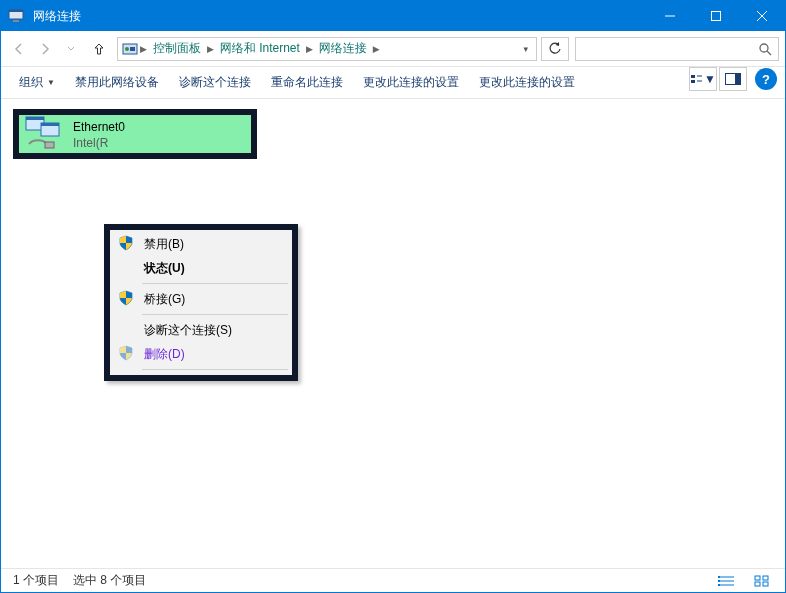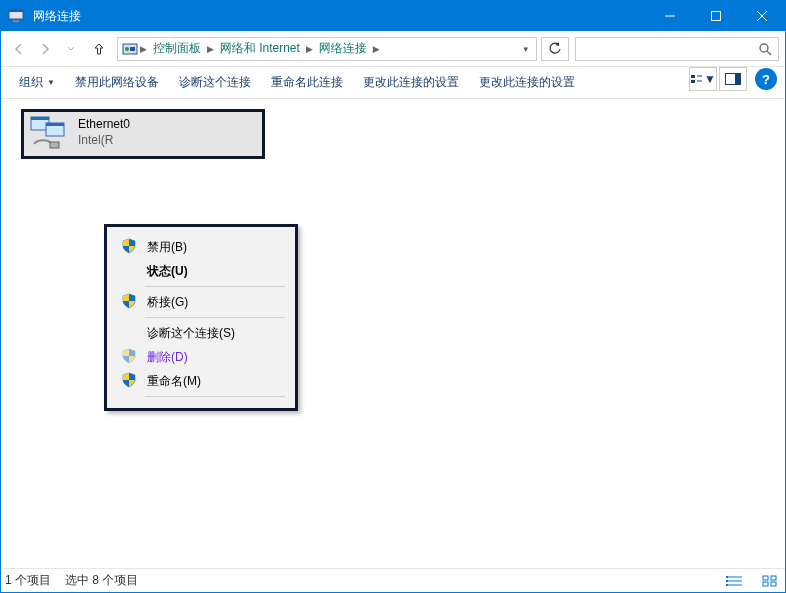--- a/index.html
+++ b/index.html
@@ -27,33 +27,33 @@
     
     .toolbar { height:32px; display:flex; align-items:flex-start; border-bottom:1px solid #e5e5e5; padding:0 8px; color:#1a3e6e; }
     .toolbtn { padding:0 10px; height:100%; display:flex; align-items:center; gap:4px; color:#1a3e6e;}
     .toolbtn .caret { font-size:8px; color:#444;}
     .toolright { margin-left:auto; display:flex; align-items:center; gap:2px; }
     .squarebtn { width:28px; height:24px; border:1px solid #ccc; display:flex; align-items:center; justify-content:center; color:#1a3e6e; }
     .helpbtn { width:22px; height:22px; border-radius:50%; background:#0078d7; color:#fff; display:flex; align-items:center; justify-content:center; margin-left:6px; font-weight:bold; font-size:13px;}
     
     .content { flex:1; position:relative; background:#fff; }
     .nic { position:absolute; left:12px; top:10px; width:244px; height:50px; display:flex; border:1px solid transparent; }
-    .nic.selected { background:#e5e5e5; border:3px solid #0f172a;margin-left:8px; }
+    .nic.selected { background:#86efac; border:6px solid #0f172a; }
     .nic-icon { width:52px; display:flex; align-items:center; justify-content:center; }
     .nic-text { flex:1; padding:4px 2px; line-height:1.35; color:#000; }
     .nic-text .line2,.nic-text .line3 { color:#5a5a5a; }
     
-    .ctxmenu { position:absolute; left:103px; top:125px; width:194px; background:#f2f2f2; border:3px solid #0f172a; box-shadow:3px 3px 4px rgba(0,0,0,.25); padding:8px; }
+    .ctxmenu { position:absolute; left:103px; top:125px; width:194px; background:#f2f2f2; border:6px solid #0f172a; box-shadow:3px 3px 4px rgba(0,0,0,.25); padding:2px; }
     .ctxitem { height:24px; display:flex; align-items:center; padding-left:32px; position:relative; color:#000; }
     .ctxitem.disabled { color:#6d28d9; }
     .ctxitem.highlighted { outline:2px solid #d40000; outline-offset:-1px; }
     .ctxitem .shield { position:absolute; left:6px; top:3px; }
     .ctxsep { height:1px; background:#d0d0d0; margin:3px 2px 3px 30px; }
     
-    .statusbar { height:24px; border-top:1px solid #e5e5e5; display:flex; align-items:center; padding:0 4px; font-size:12px; color:#333; gap:14px;}
+    .statusbar { height:24px; border-top:1px solid #e5e5e5; display:flex; align-items:center; padding:0 12px; font-size:12px; color:#333; gap:14px;}
     .statusbar .spacer { flex:1;}
     .viewicon { width:22px; height:18px; display:flex; align-items:center; justify-content:center; color:#0078d7; }
     svg { display:block; }
   </style>
 </head>
 <body>
 
 <div class="window">
 
   <div class="titlebar">
@@ -223,31 +223,20 @@
         <span class="shield">
             <svg width="16" height="16" viewBox="0 0 16 16" opacity="0.5">
               <path d="M8 1 L14 3 V8 C14 12 8 15 8 15 C8 15 2 12 2 8 V3 Z" fill="#ffcc33" stroke="#1070c0" stroke-width="0.6"></path>
               <path d="M8 1 L14 3 V8 L8 8 Z" fill="#1070c0"></path>
               <path d="M8 8 L2 8 V3 L8 1 Z" fill="#ffcc33"></path>
               <path d="M8 8 L8 15 C8 15 2 12 2 8 Z" fill="#1070c0"></path>
             </svg>
           </span>
         <span>删除(D)</span>
       </div>
-      <div class="ctxitem">
-        <span class="shield">
-            <svg width="16" height="16" viewBox="0 0 16 16">
-              <path d="M8 1 L14 3 V8 C14 12 8 15 8 15 C8 15 2 12 2 8 V3 Z" fill="#ffcc33" stroke="#1070c0" stroke-width="0.6"></path>
-              <path d="M8 1 L14 3 V8 L8 8 Z" fill="#1070c0"></path>
-              <path d="M8 8 L2 8 V3 L8 1 Z" fill="#ffcc33"></path>
-              <path d="M8 8 L8 15 C8 15 2 12 2 8 Z" fill="#1070c0"></path>
-            </svg>
-          </span>
-        <span>重命名(M)</span>
-      </div>
       <div class="ctxsep"></div>
     </div>
   </div>
 
   <div class="statusbar">
     <span>1 个项目</span>
     <span>选中 8 个项目</span>
     <span class="spacer"></span>
     <span class="viewicon">
         <svg width="16" height="12">

